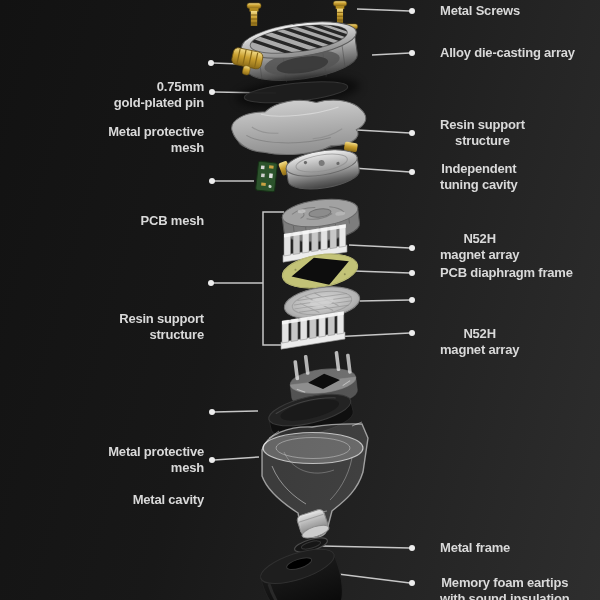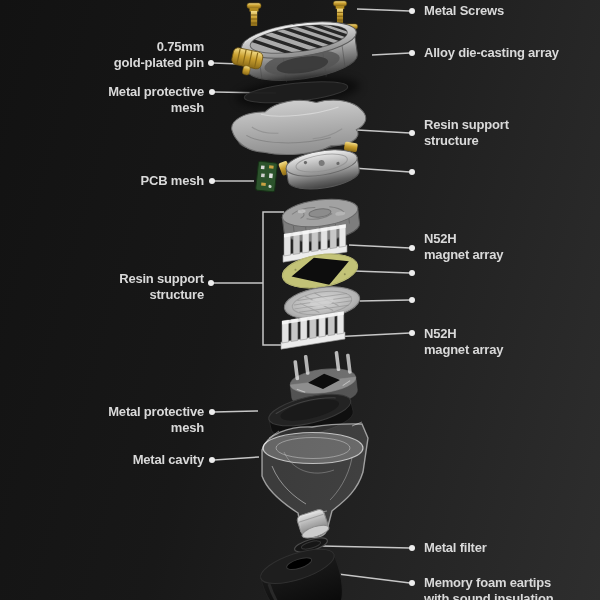--- a/index.html
+++ b/index.html
@@ -9,22 +9,22 @@
     font-family:"Liberation Sans",sans-serif;
   }
   .stage svg{position:absolute;left:0;top:0;}
   .lbl{
     position:absolute;
     font:bold 13px/16px "Liberation Sans",sans-serif;
     color:#d9d9d9;
     letter-spacing:-0.2px;
     white-space:pre-line;
   }
-  .lbl.left{right:396px;text-align:right;}
-  .lbl.right{left:424px;text-align:left;}
+  .lbl.left{right:396px;text-align:right;margin-top:40px;}
+  .lbl.right{left:440px;text-align:center;}
 </style>
 </head>
 <body>
 
 <div class="stage">
 
 <svg width="600" height="600" viewBox="0 0 600 600">
   <defs>
     <linearGradient id="metalTop" x1="0" y1="0" x2="0" y2="1">
       <stop offset="0" stop-color="#f2f2f2"></stop>
@@ -282,21 +282,24 @@
 <div class="lbl left" style="top:271px">Resin support
 structure</div>
 <div class="lbl left" style="top:404px">Metal protective
 mesh</div>
 <div class="lbl left" style="top:452px">Metal cavity</div>
 
 <div class="lbl right" style="top:3px">Metal Screws</div>
 <div class="lbl right" style="top:45px">Alloy die-casting array</div>
 <div class="lbl right" style="top:117px">Resin support
 structure</div>
+<div class="lbl right" style="top:161px">Independent
+tuning cavity</div>
 <div class="lbl right" style="top:231px">N52H
 magnet array</div>
+<div class="lbl right" style="top:265px">PCB diaphragm frame</div>
 <div class="lbl right" style="top:326px">N52H
 magnet array</div>
-<div class="lbl right" style="top:540px">Metal filter</div>
+<div class="lbl right" style="top:540px">Metal frame</div>
 <div class="lbl right" style="top:575px">Memory foam eartips
 with sound insulation</div>
 
 </div>
 
 </body></html>

